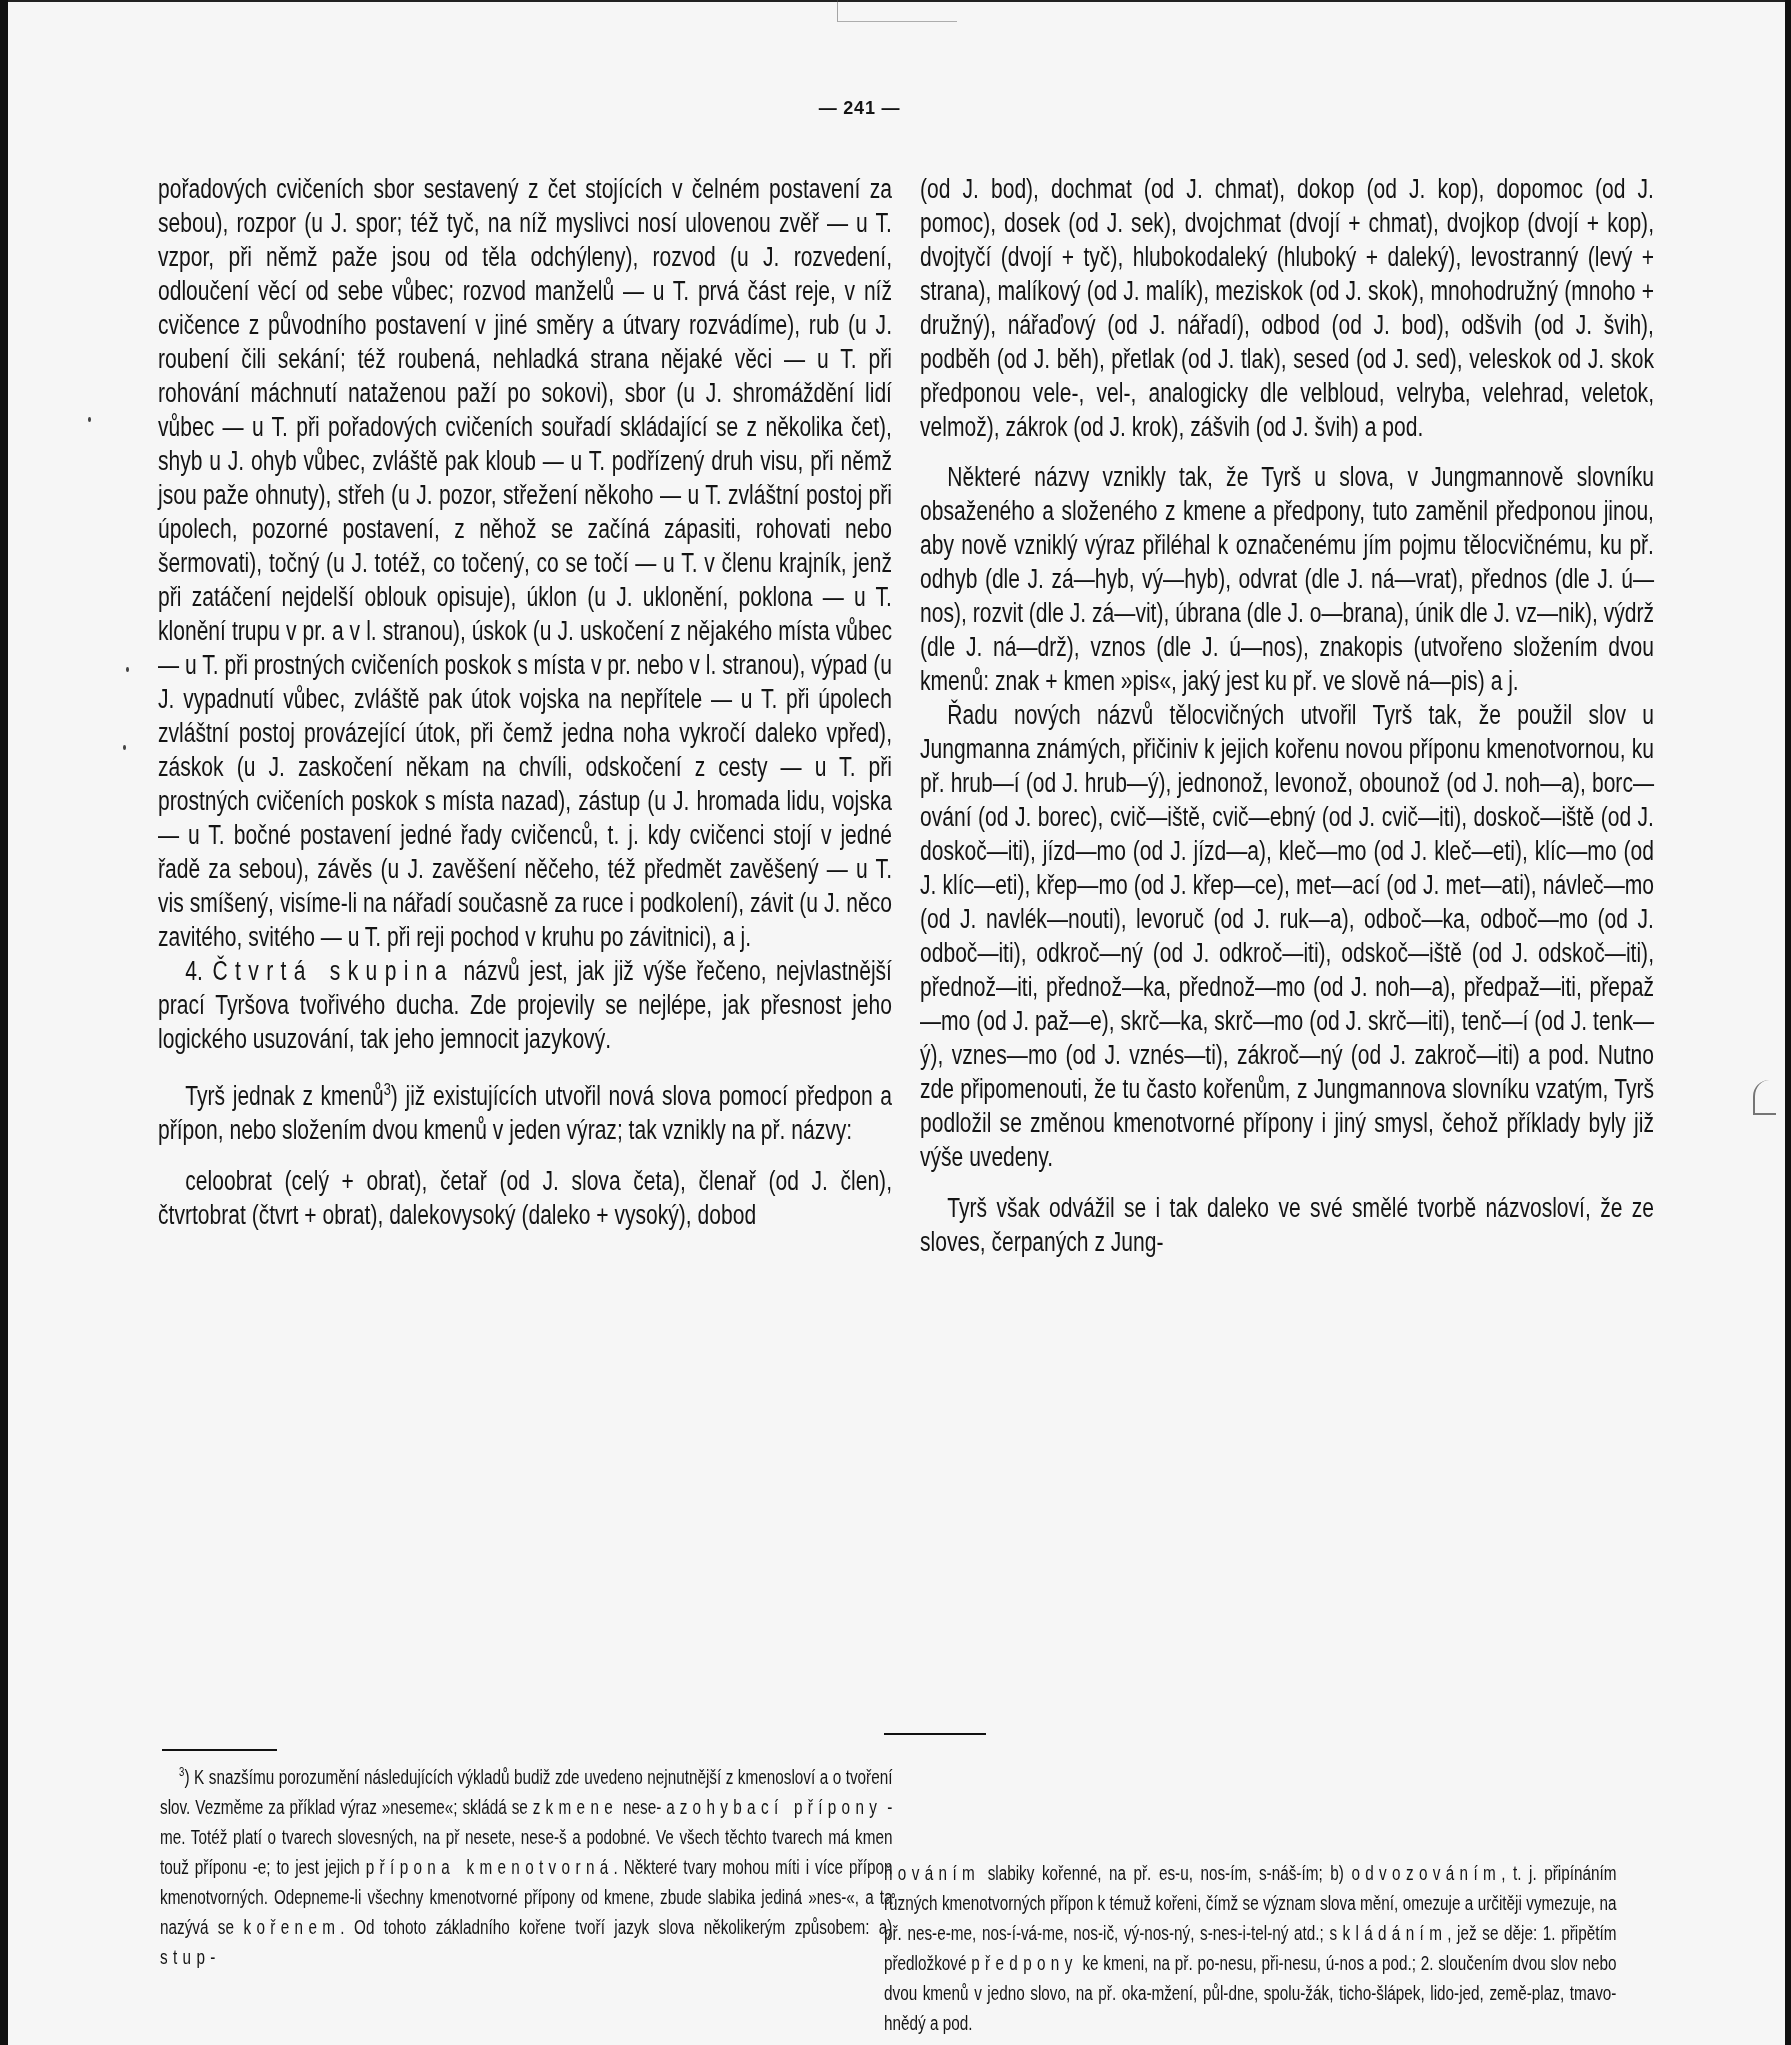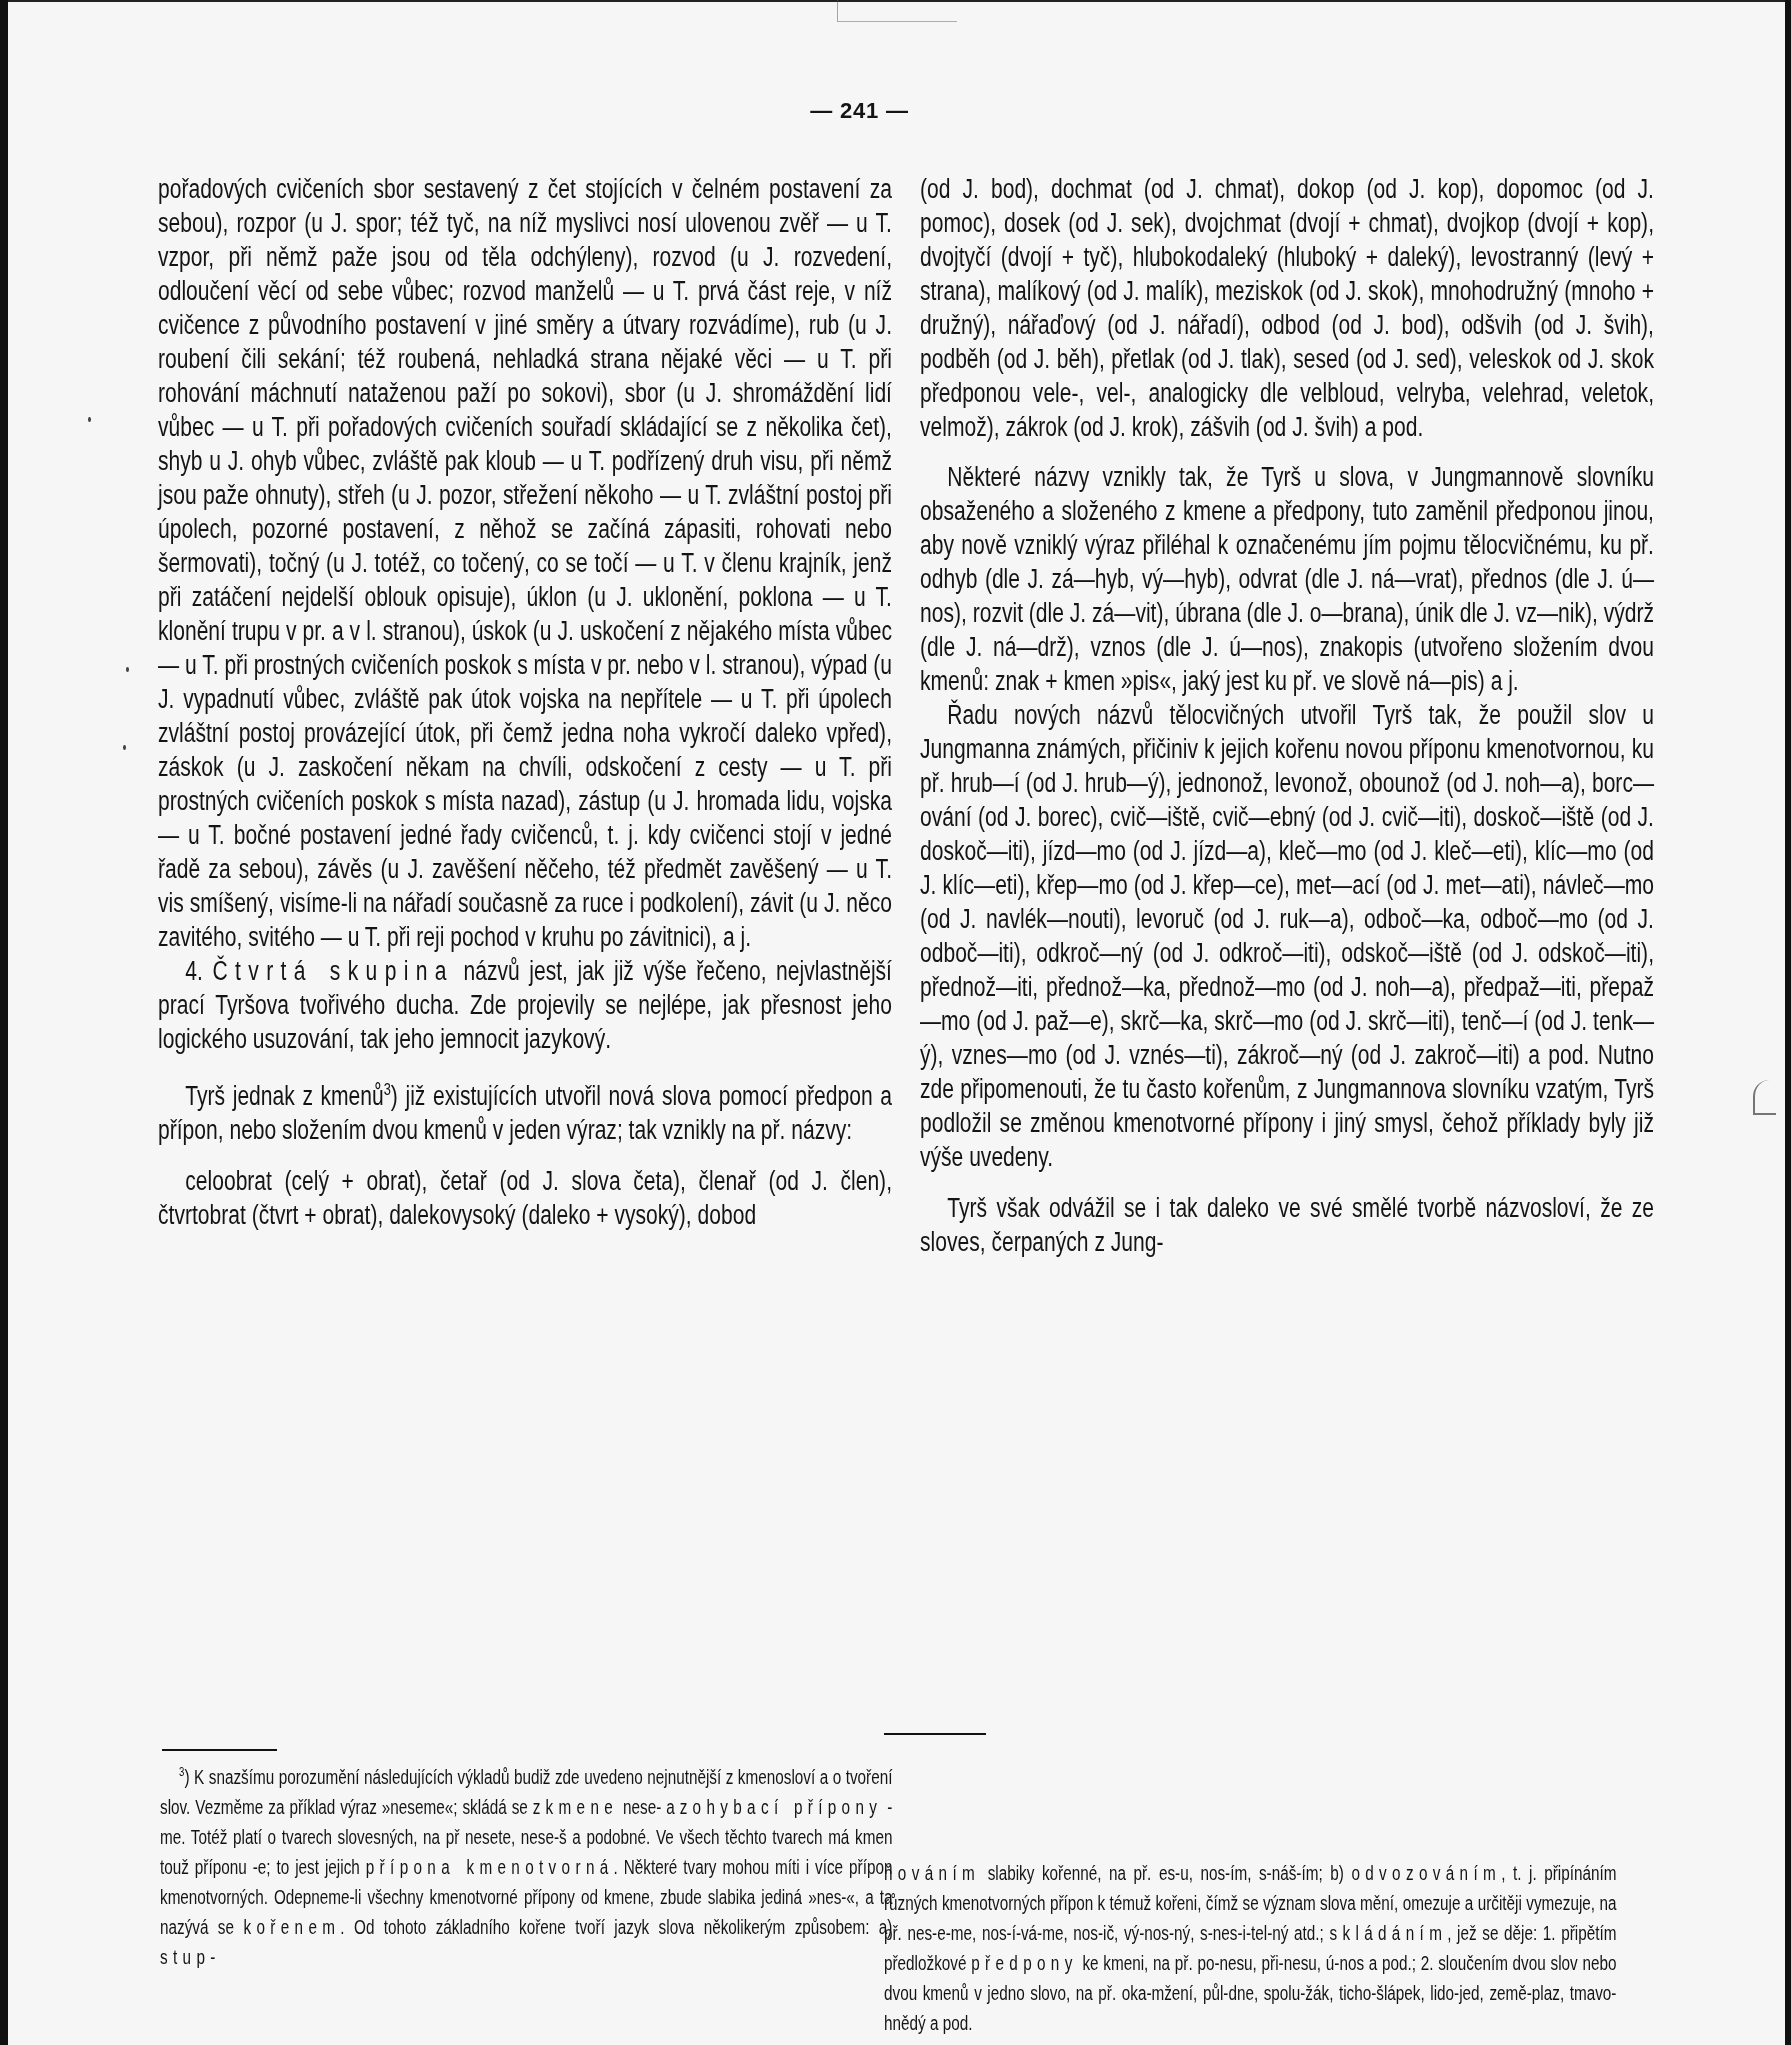--- a/index.html
+++ b/index.html
@@ -8,21 +8,21 @@
     background:#f6f6f6;
     font-family:"Liberation Serif", "DejaVu Serif", serif;
     color:#141414;
   }
   .scan-edge-left { position:absolute; left:0; top:0; width:8.2px; height:2206px; background:#111; }
   .scan-edge-right { position:absolute; right:0; top:0; width:5.7px; height:2206px; background:#111; }
   .scan-edge-top { position:absolute; left:0; top:0; width:1791px; height:1.6px; background:#222; }
   .top-smudge { position:absolute; left:837px; top:0; width:119px; height:20.5px; border-left:1.2px solid #555; border-bottom:1.2px solid #666; opacity:.5; }
   .page-number {
     position:absolute; left:790px; top:98px; width:139px; text-align:center;
-    font-size:22px; font-weight:bold; letter-spacing:0.8px;
+    font-size:18px; font-weight:bold; letter-spacing:0.8px;
     font-family:"Liberation Sans Narrow","Liberation Sans", sans-serif;
   }
   .col {
     position:absolute; top:172px; width:734px;
     font-family:"Liberation Sans", "DejaVu Sans", sans-serif;
     font-stretch:condensed;
     font-size:27px; line-height:34px; text-align:justify;
     transform-origin:0 0;
   }
   .col.left { left:158px; }

